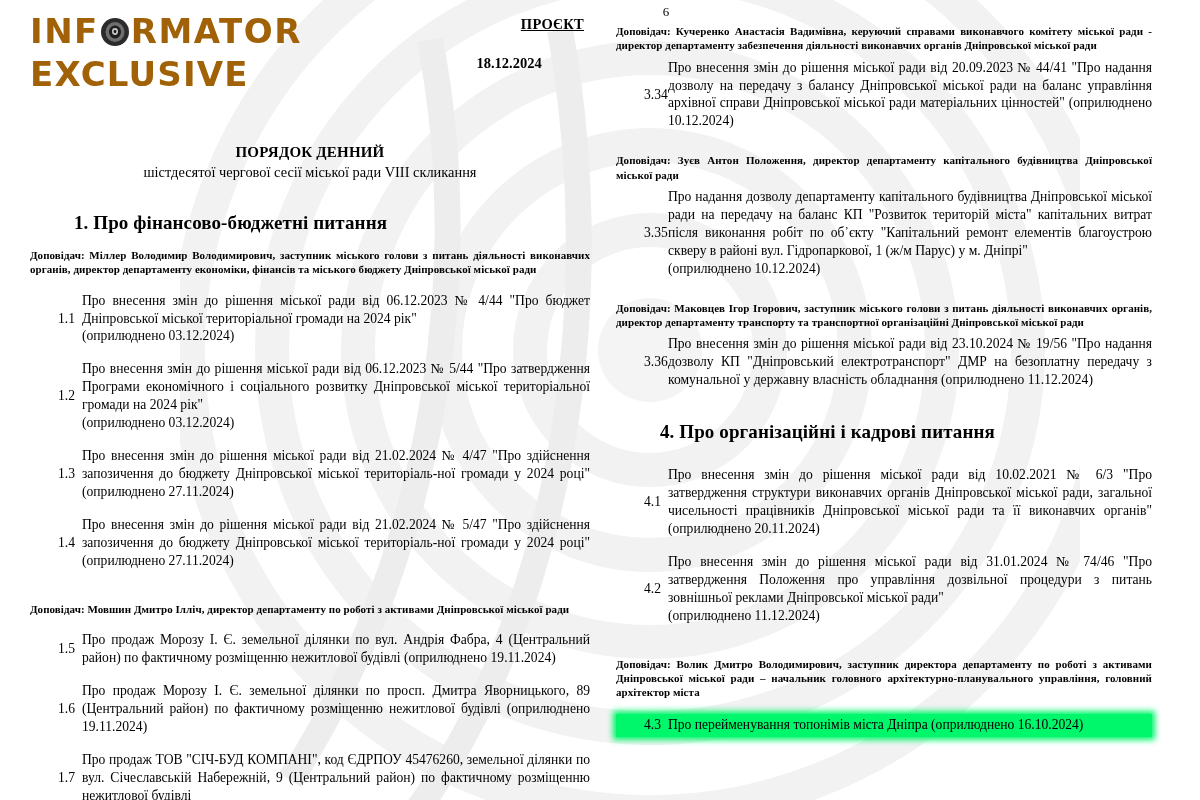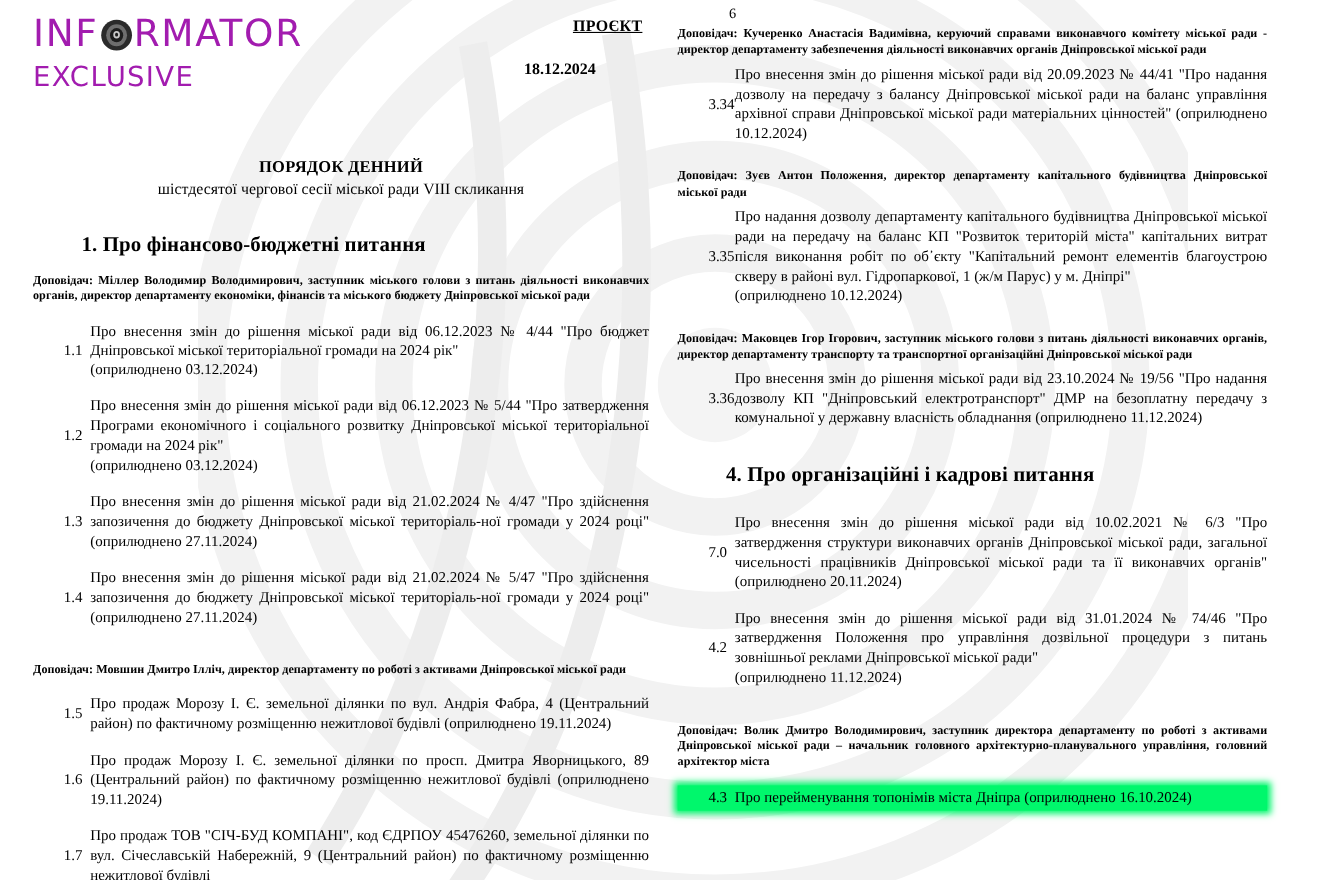--- a/index.html
+++ b/index.html
@@ -31,27 +31,27 @@
     left: 30px;
     top: 14px;
     z-index: 3;
     line-height: 1;
     user-select: none;
   }
   .logo-row {
     display: flex;
     align-items: center;
     font-family: "DejaVu Sans", "Liberation Sans", sans-serif;
-    font-weight: 400;
-    color: #a21caf;
+    font-weight: 700;
+    color: #a16207;
     letter-spacing: 1.5px;
   }
   .logo-row-1 { font-size: 34px; }
   .logo-row-2 {
-    font-size: 25px;
+    font-size: 34px;
     margin-top: 9px;
     letter-spacing: 1.2px;
   }
   .logo-eye {
     display: inline-block;
     width: 30px;
     height: 30px;
     margin: 0 1px;
     position: relative;
     top: 1px;
@@ -332,21 +332,21 @@
       </div>
 
       <div class="spacer-lg"></div>
 
       <div class="section-heading">4. Про організаційні і кадрові питання</div>
 
 
       <div class="spacer-sm"></div>
 
       <div class="item">
-        <div class="item-num">7.0</div>
+        <div class="item-num">4.1</div>
         <div class="item-text">Про внесення змін до рішення міської ради від 10.02.2021 № 6/3 "Про затвердження структури виконавчих органів Дніпровської міської ради, загальної чисельності працівників Дніпровської міської ради та її виконавчих органів" (оприлюднено 20.11.2024)</div>
       </div>
 
       <div class="spacer-sm"></div>
 
       <div class="item">
         <div class="item-num">4.2</div>
         <div class="item-text">
           <span>Про внесення змін до рішення міської ради від 31.01.2024 № 74/46 "Про затвердження Положення про управління дозвільної процедури з питань зовнішньої реклами Дніпровської міської ради"</span>
           <div class="lastline">(оприлюднено 11.12.2024)</div>

